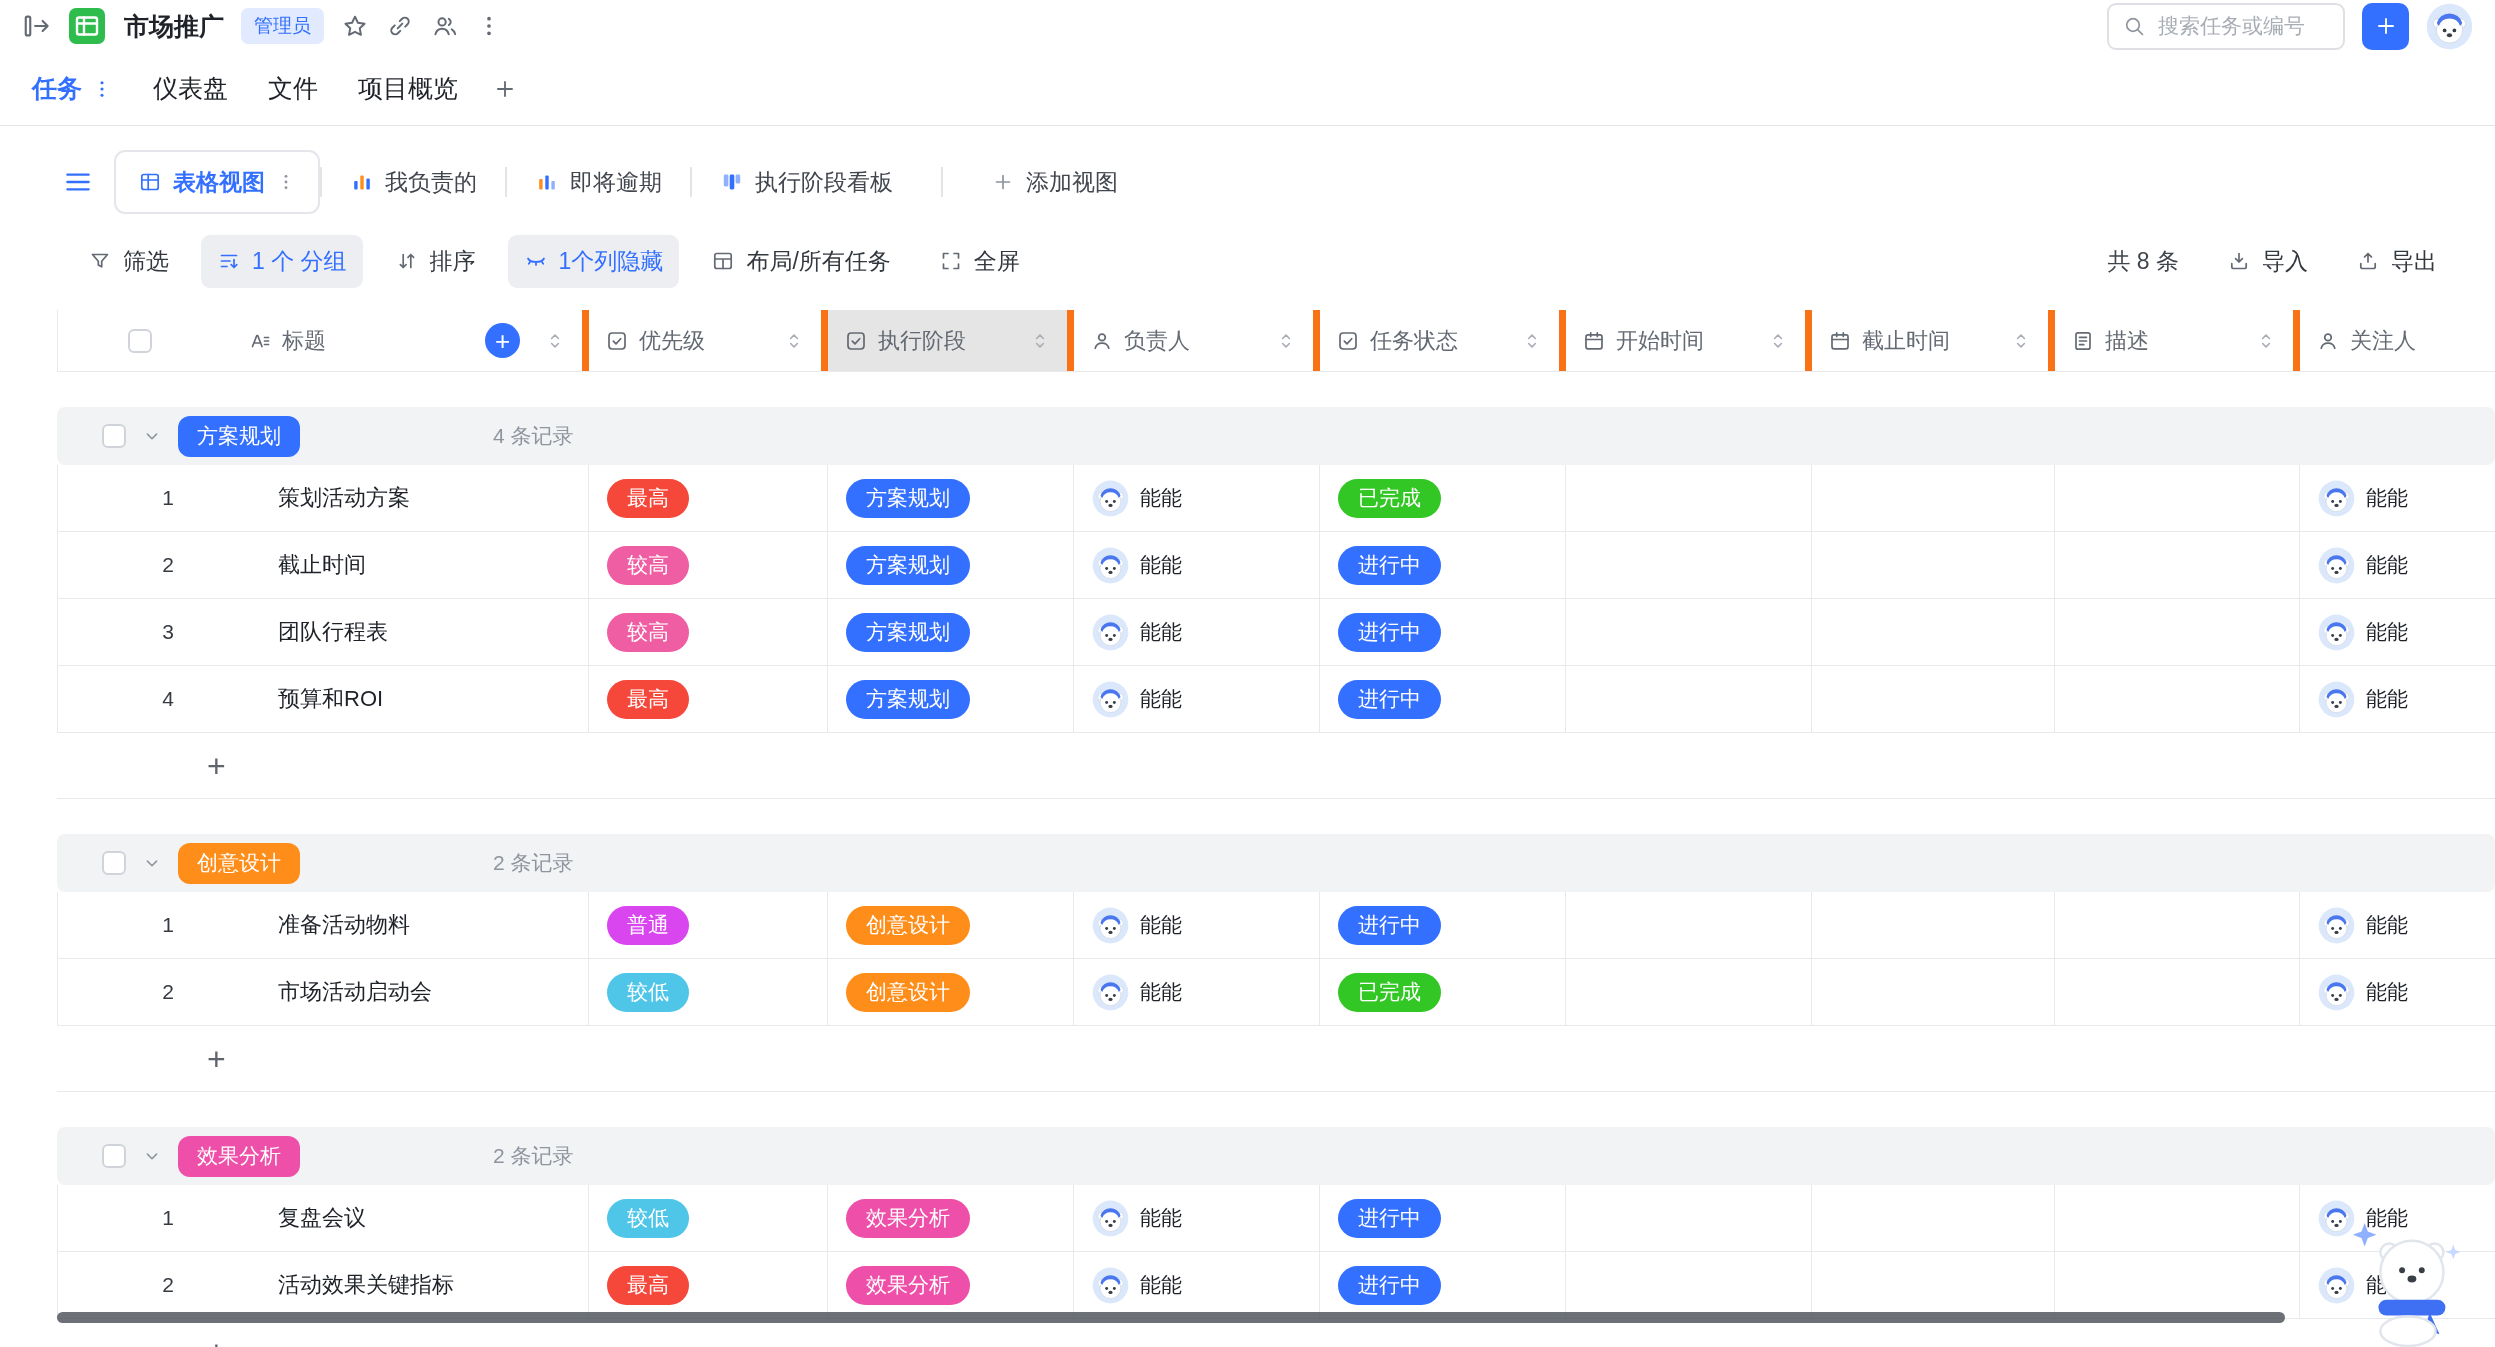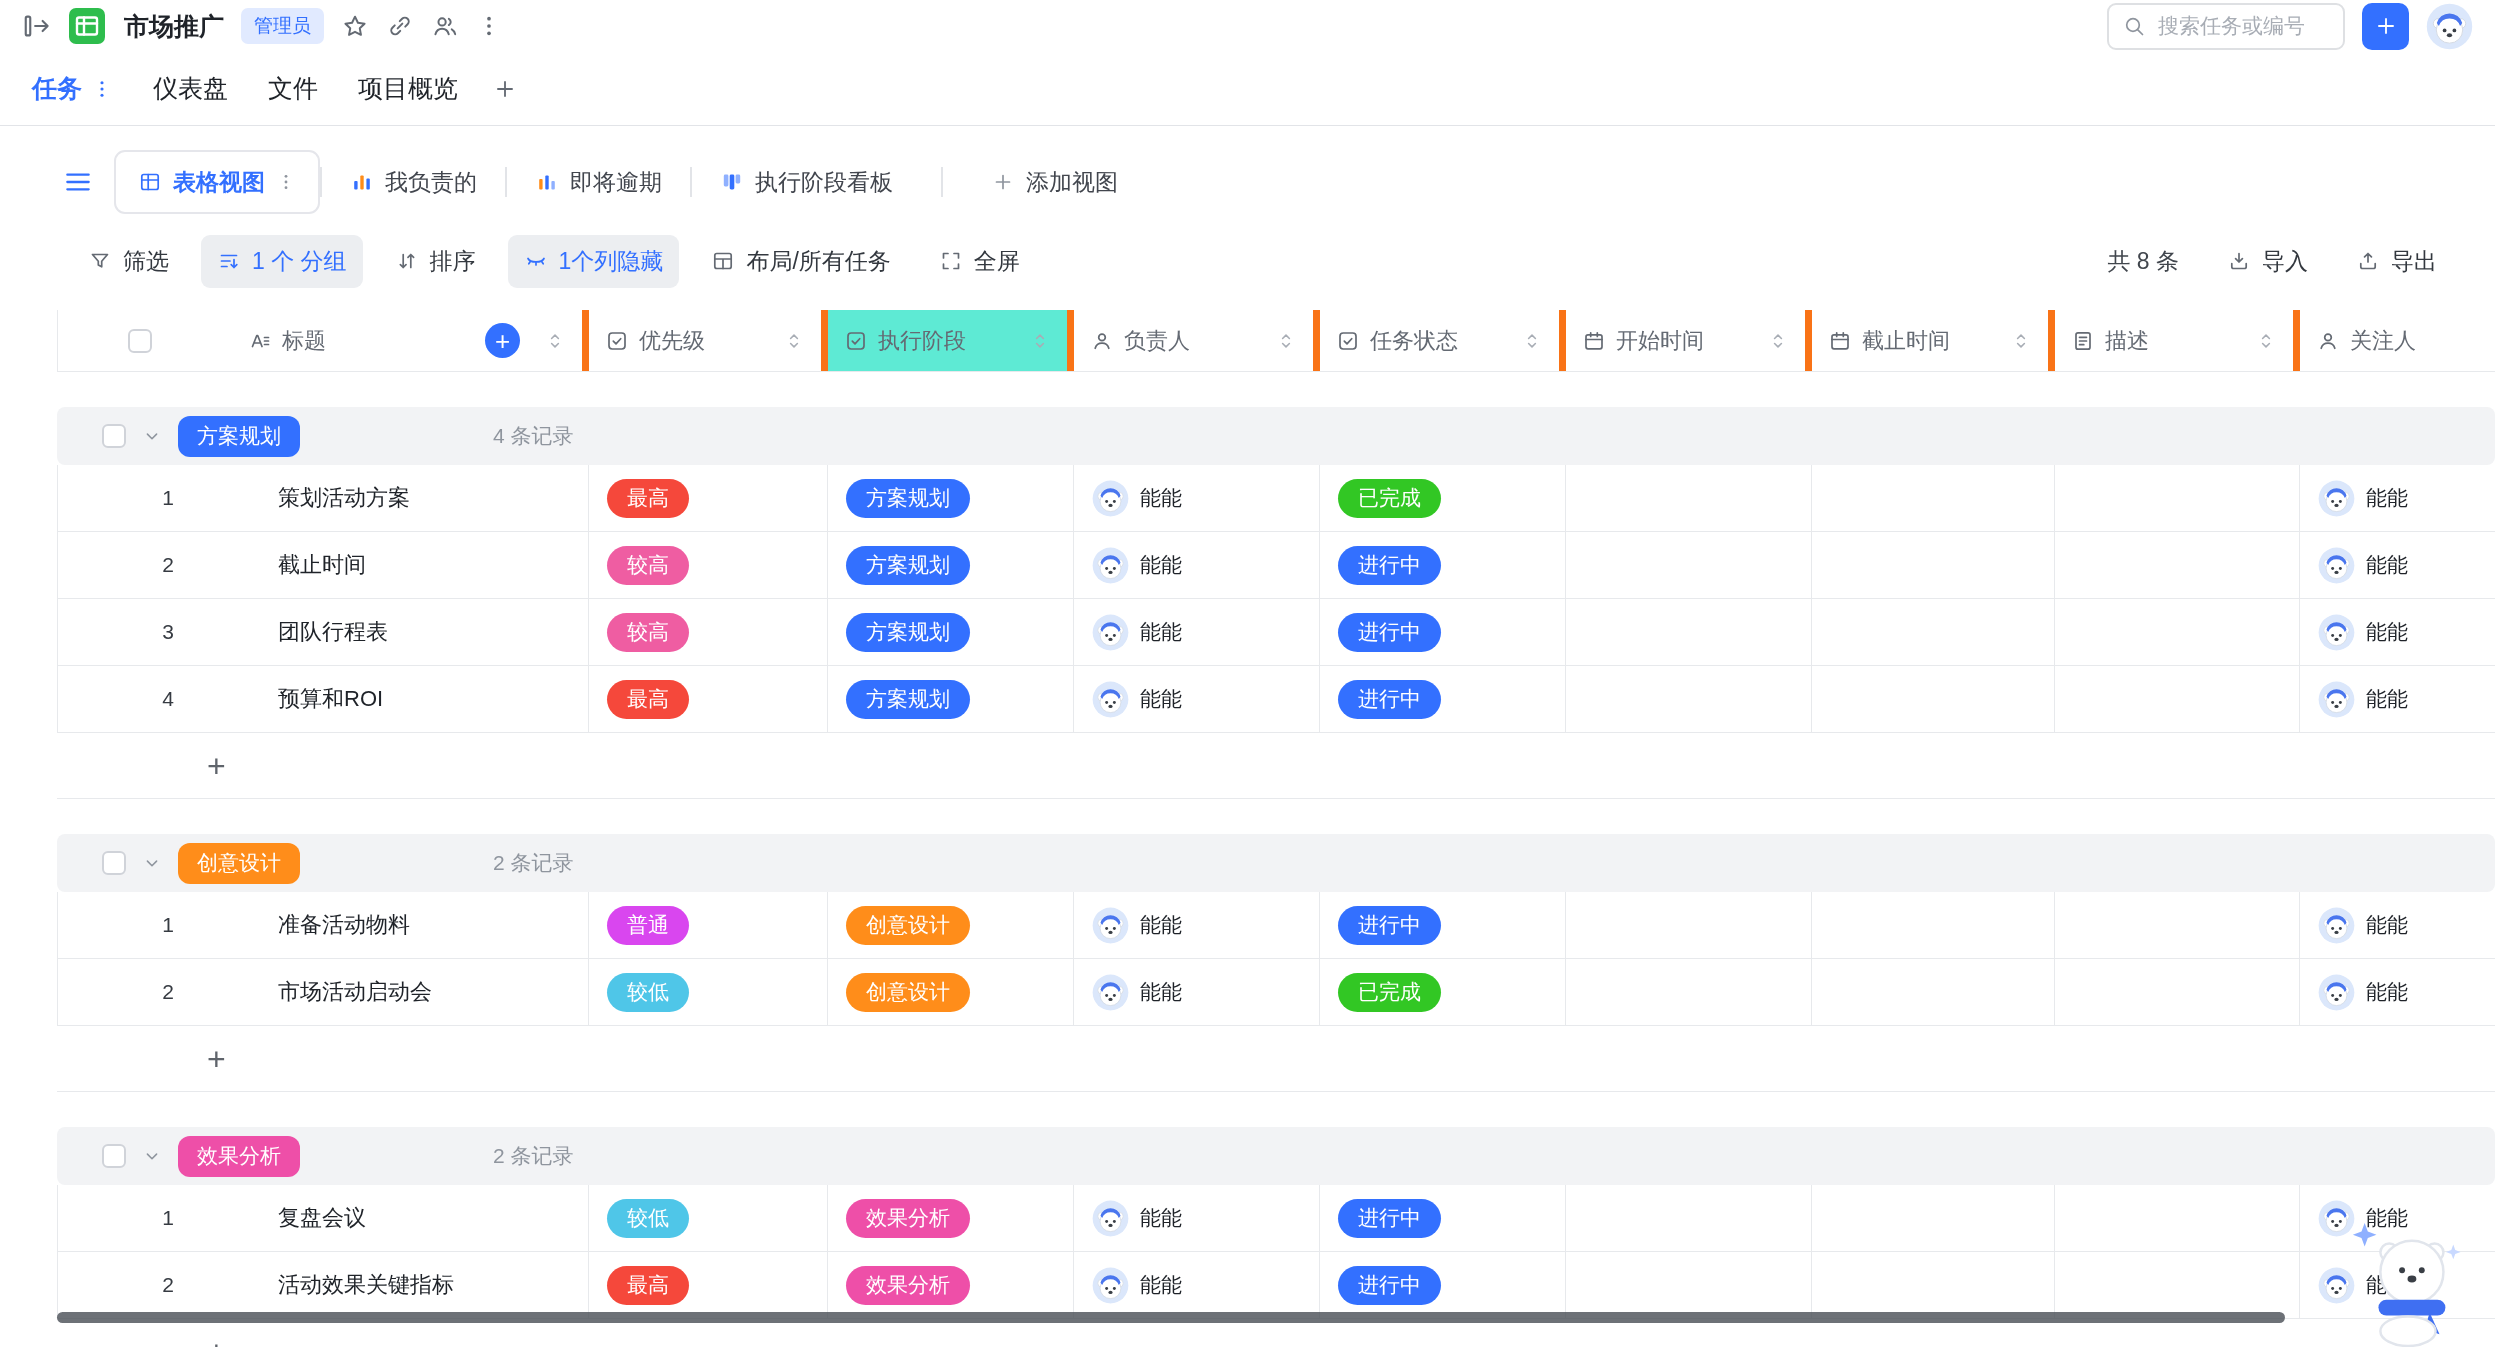--- a/index.html
+++ b/index.html
@@ -56,21 +56,21 @@
   .tool-btn { display:flex; align-items:center; gap:11px; font-size:23px; color:#33383f; padding:11px 16px; border-radius:9px;justify-content:flex-end; }
   .tool-btn.active { background:#eceef1; color:#3370ff; }
   .tool-btn.active .ic { color:#3370ff; }
   .total { font-size:23px; color:#41464d; margin-right:16px; }
 
   
   .table { margin:12px 0 0 57px; width:2438px; overflow:hidden; }
   .thead { display:flex; height:62px; border-bottom:1px solid #e7e9ec; border-left:1px solid #e7e9ec; }
   .hcell { display:flex; align-items:center; gap:10px; padding:0 16px; border-right:7px solid #f97316;
     color:#646a73; font-size:22px; flex:none; }
-  .hcell.hl { background:#5eead4; }
+  .hcell.hl { background:#e5e5e5; }
   .hcell .sort { margin-left:auto; color:#a8adb5; }
   .hcell.first { padding:0 16px 0 0; }
   .hcell.first .cb { margin-left:70px; }
   .hcell.first .hic { margin-left:86px; }
   .spacer { flex:1; }
   .plus-circle { width:35px; height:35px; border-radius:50%; background:#3370ff; color:#fff; font-size:26px;
     display:flex; align-items:center; justify-content:center; flex:none; line-height:1; }
   .hcell.first .sort { margin-left:14px; }
 
   .cb { width:24px; height:24px; border:2px solid #d0d3d9; border-radius:6px; background:#fff; flex:none; }

